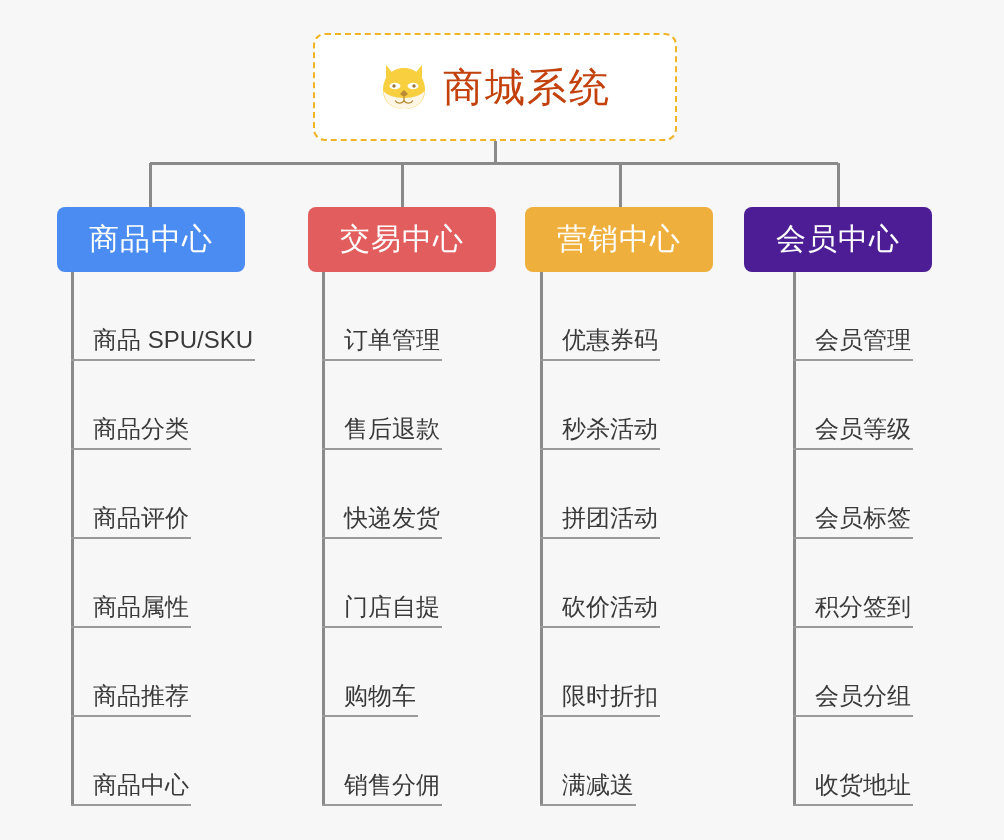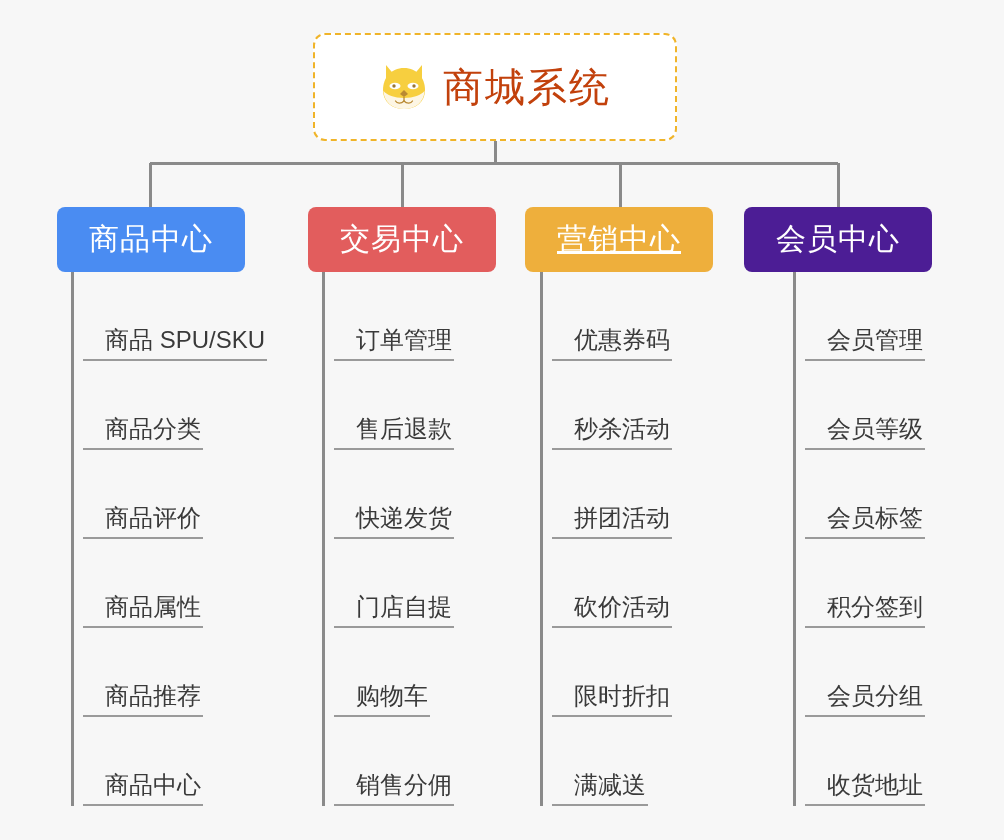--- a/index.html
+++ b/index.html
@@ -70,21 +70,21 @@
     display: flex;
     align-items: center;
     justify-content: center;
     color: #ffffff;
     font-size: 30px;
     letter-spacing: 1px;
     white-space: nowrap;
   }
   .cat-0 { left: 57px;  width: 188px; background: #4a8cf2; }
   .cat-1 { left: 308px; width: 188px; background: #e25d5d; }
-  .cat-2 { left: 525px; width: 188px; background: #eeaf3c; text-decoration: underline; }
+  .cat-2 { left: 525px; width: 188px; background: #eeaf3c; }
   .cat-3 { left: 744px; width: 188px; background: #4c1d95; }
   .cat-box { top: 207px; }
 
   
   .leaf-col {
     position: absolute;
     top: 272px;
   }
   .leaf-col.c0 { left: 71px; }
   .leaf-col.c1 { left: 322px; }
@@ -99,21 +99,21 @@
     width: 3px;
     background: #8a8a8a;
   }
 
   .leaf {
     position: relative;
     height: 89px;
     box-sizing: border-box;
     display: flex;
     align-items: flex-end;
-    padding-left: 34px;
+    padding-left: 22px;
   }
   .leaf-text {
     font-size: 24px;
     color: #3a3a3a;
     white-space: nowrap;
     line-height: 1.15;
     padding-bottom: 5px;
     border-bottom: 2px solid #9a9a9a;
     box-sizing: border-box;
     display: inline-block;

